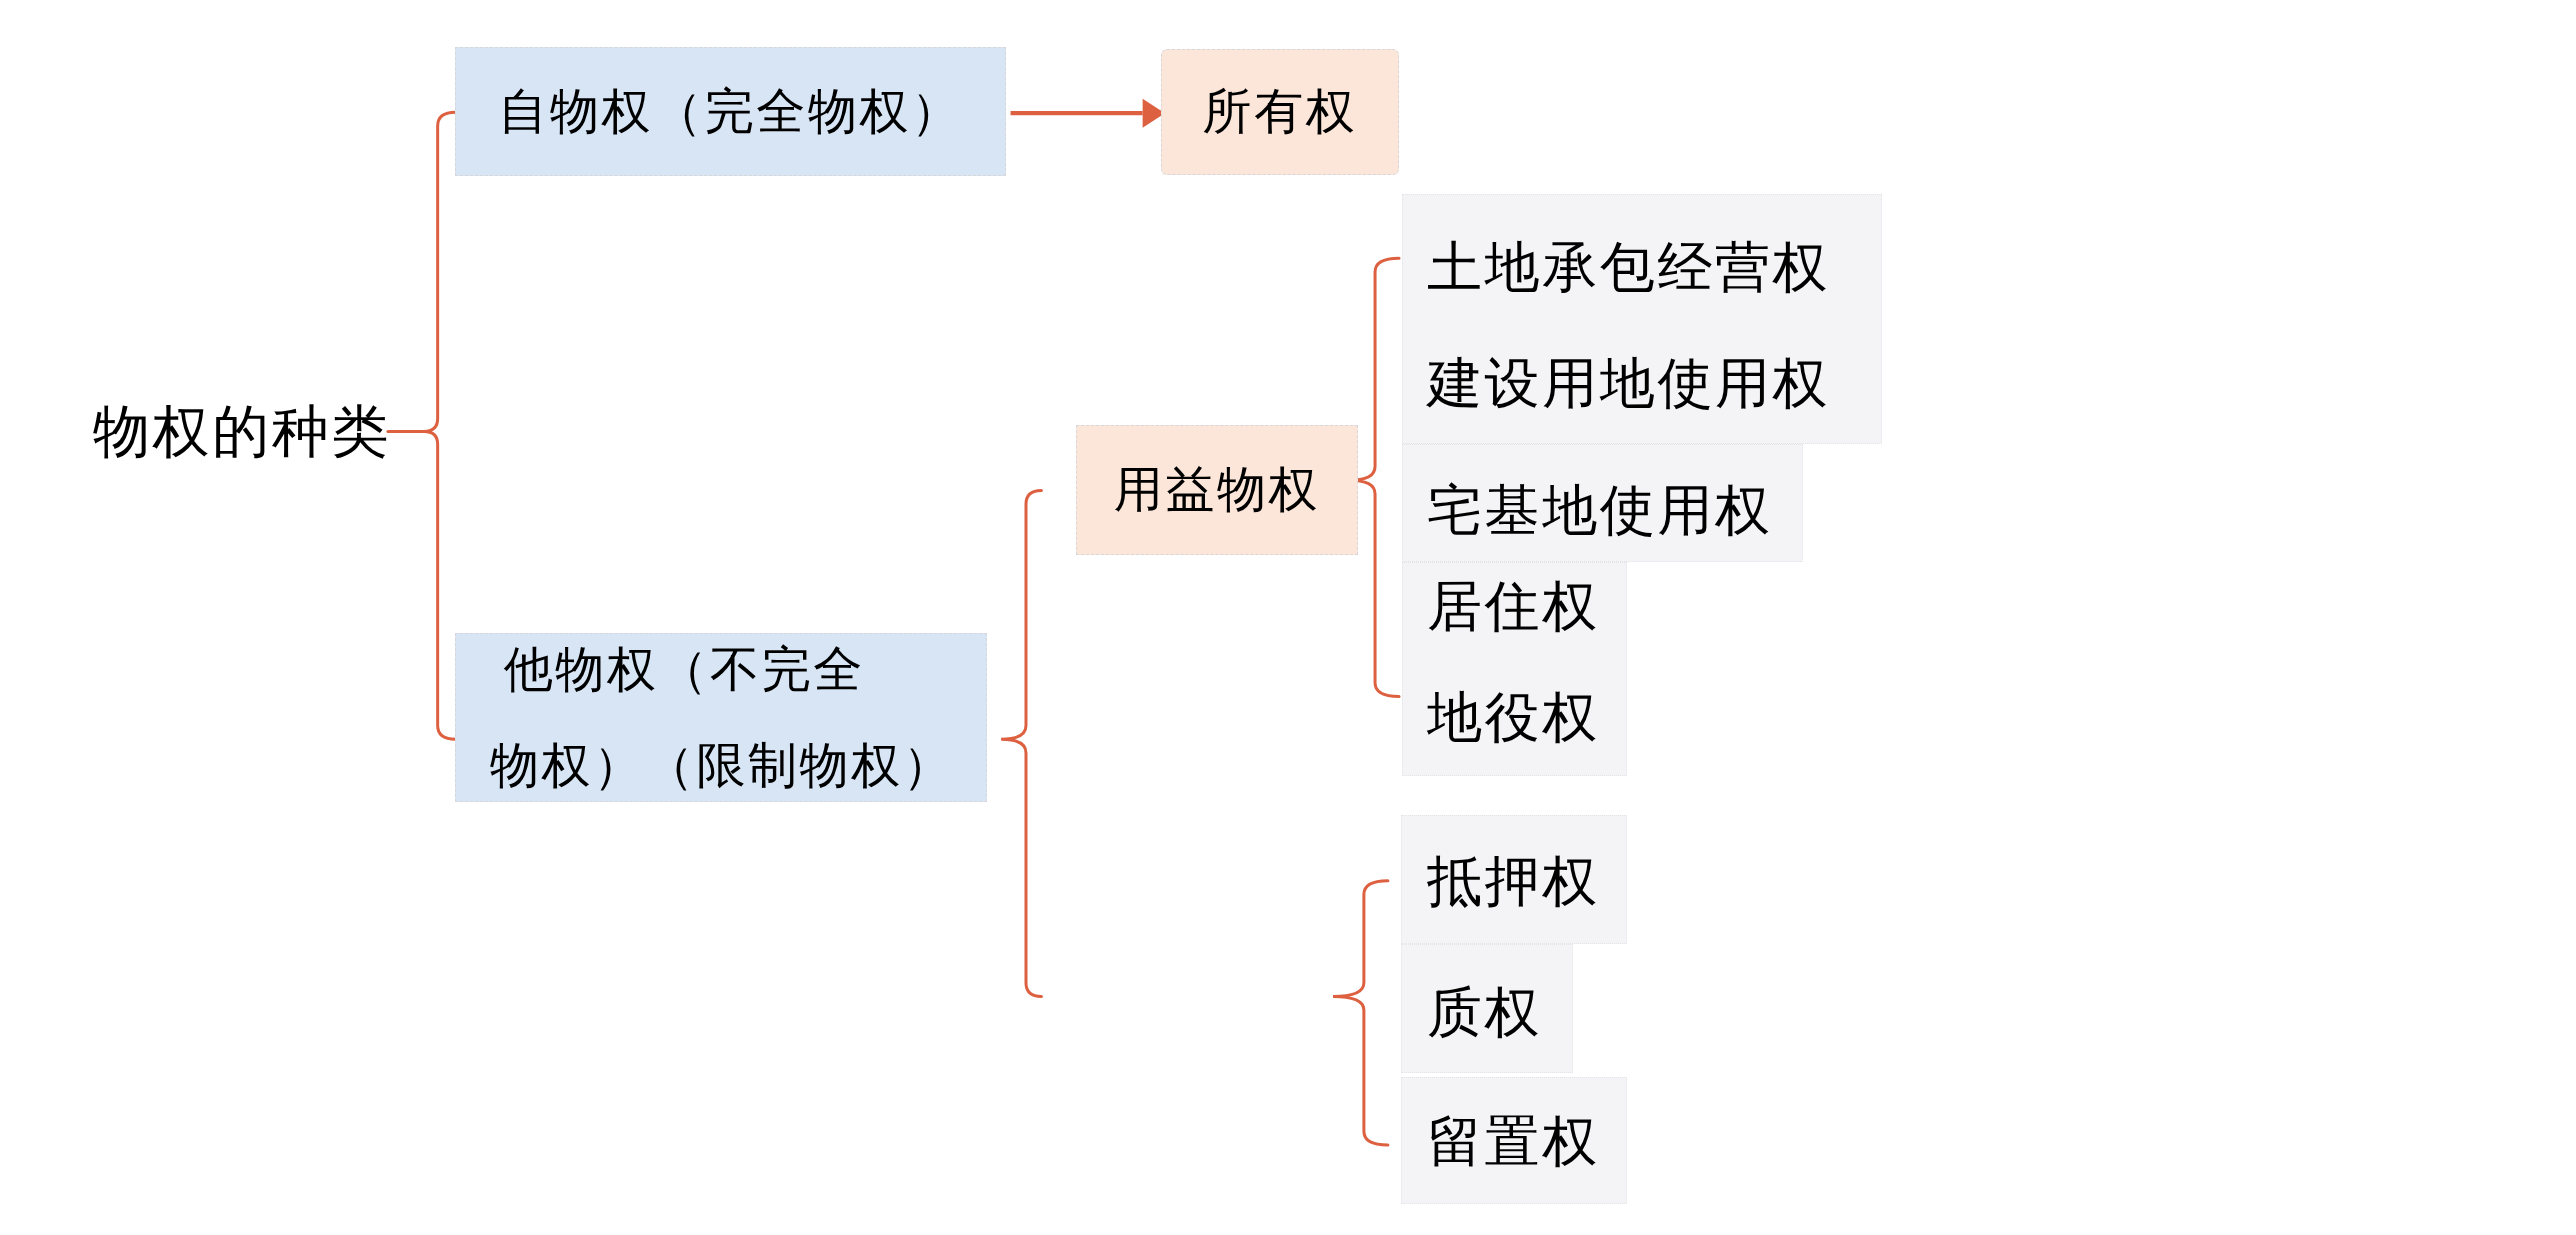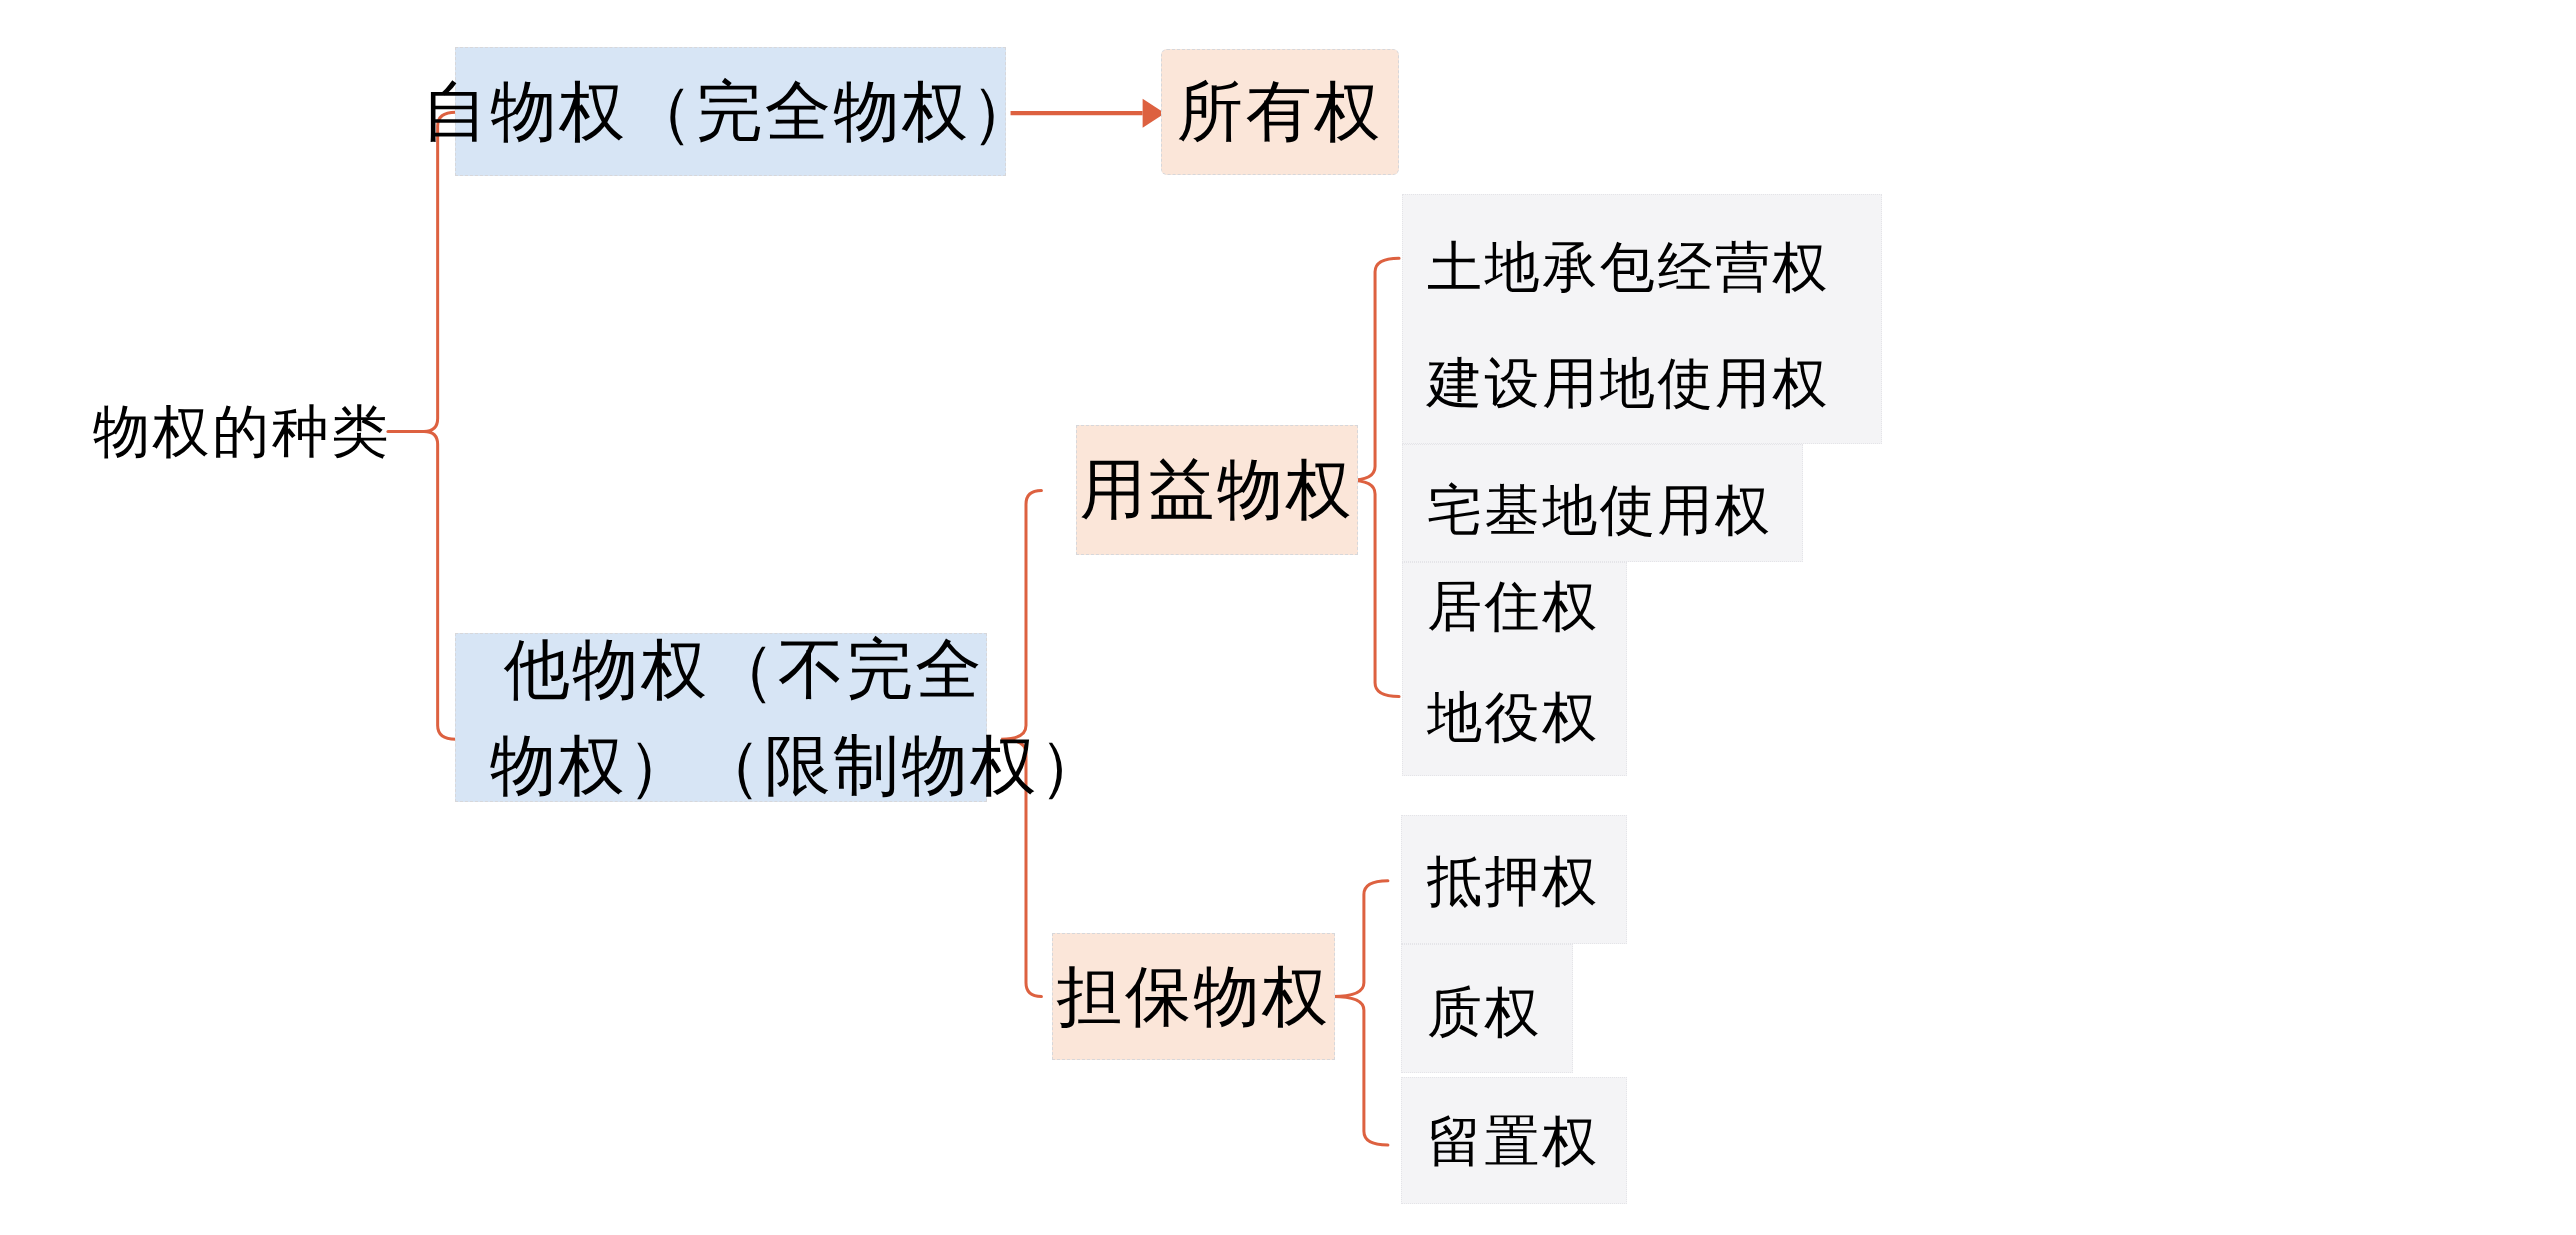--- a/index.html
+++ b/index.html
@@ -8,21 +8,21 @@
     font-family:"Liberation Serif","DejaVu Serif",serif;color:#000;
   }
   .connectors{position:absolute;left:0;top:0;}
   .label{
     position:absolute;white-space:nowrap;font-size:55px;letter-spacing:2.6px;
     transform:translateY(-50%);line-height:1;
   }
   .root-label{font-size:57px;}
   .box{
     position:absolute;display:flex;align-items:center;justify-content:center;
-    font-size:66px;letter-spacing:2.6px;border:0.9px dashed #d7d7da;box-sizing:border-box;
+    font-size:49px;letter-spacing:2.6px;border:0.9px dashed #d7d7da;box-sizing:border-box;
     white-space:nowrap;
   }
   .blue{background:#d7e5f5;}
   .peach{background:#fbe6d9;}
   .panel{position:absolute;background:#f4f4f6;border:0.9px dotted #e4e4e8;box-sizing:border-box;}
   .two-line{flex-direction:column;align-items:flex-start;justify-content:center;
     padding-left:34px;line-height:96px;}
   .two-line .l1{text-indent:13.7px;}
 </style>
 </head>
@@ -54,23 +54,20 @@
   </div>
 
   <div class="box peach" style="left:1161px;top:49px;width:238px;height:126px;border-radius:6px;">
     <span>所有权</span>
   </div>
 
   <div class="box peach" style="left:1076px;top:425px;width:282px;height:130px;">
     <span>用益物权</span>
   </div>
 
-  <div class="box peach" style="left:1052px;top:933px;width:283px;height:127px;">
-    <span>担保物权</span>
-  </div>
 
   <div class="panel" style="left:1402px;top:194px;width:480px;height:250px;"></div>
   <div class="panel" style="left:1402px;top:444px;width:401px;height:118px;"></div>
   <div class="panel" style="left:1402px;top:562px;width:225px;height:214px;"></div>
 
   <div class="label" style="left:1427px;top:267px;">土地承包经营权</div>
   <div class="label" style="left:1427px;top:510px;">宅基地使用权</div>
   <div class="label" style="left:1427px;top:383px;">建设用地使用权</div>
   <div class="label" style="left:1427px;top:606px;">居住权</div>
   <div class="label" style="left:1427px;top:717px;">地役权</div>

